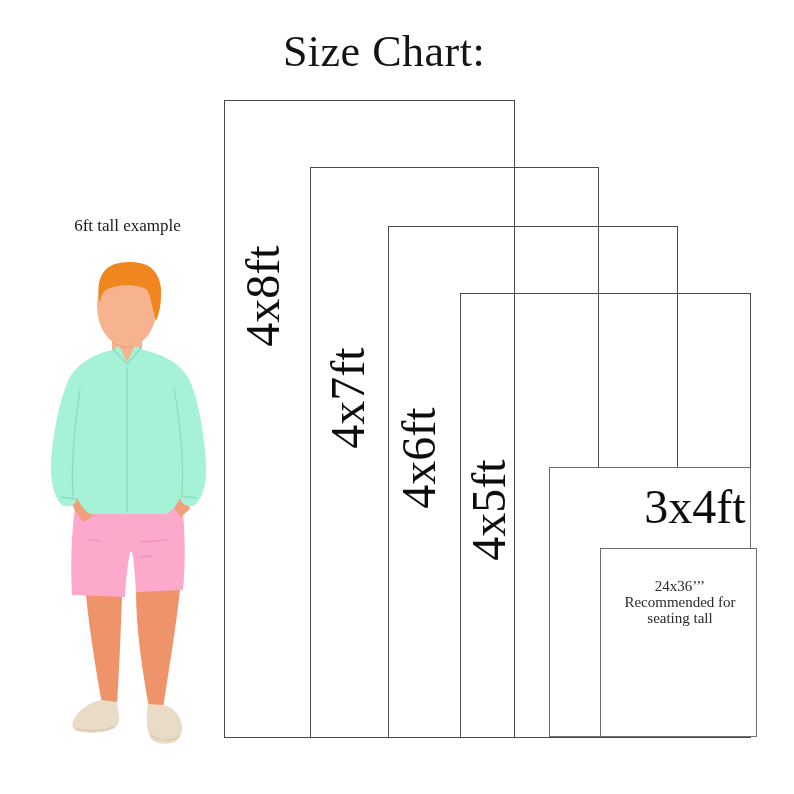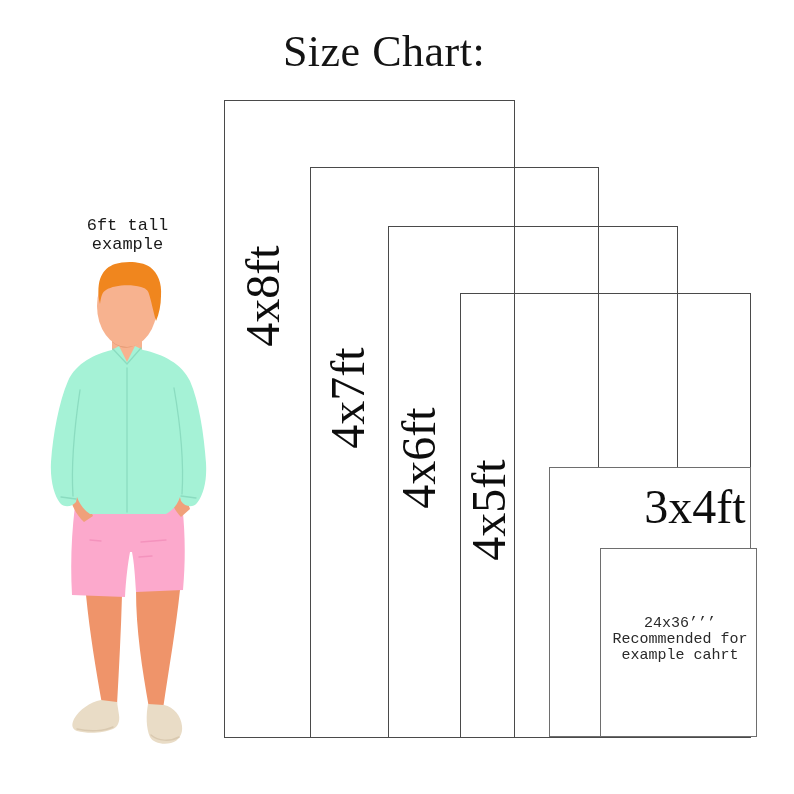--- a/index.html
+++ b/index.html
@@ -39,32 +39,31 @@
   .hlabel{
     position:absolute;
     transform:translate(-50%,-50%);
     font-size:48px;
     color:#0d0d0d;
     white-space:nowrap;
     line-height:1;
   }
   .note{
     position:absolute;
-    left:604px;top:616px;width:152px;
+    left:604px;top:578px;width:152px;
     text-align:center;
     font-size:15px;
     line-height:16px;
     color:#2a2a2a;
-    font-family:Liberation Mono, monospace;
   }
   .example-caption{
     position:absolute;
     left:50px;top:216px;width:155px;
     text-align:center;
-    font-family:Liberation Mono, monospace;
+    font-family:Liberation Serif, serif;
     font-size:17px;
     color:#1a1a1a;
   }
   .person-svg{position:absolute;left:40px;top:255px;width:180px;height:495px;}
   .hair{fill:var(--hair,#f0861e);}
   .skin{fill:var(--skin,#f7b28f);}
   .skin-shadow{fill:var(--skin-shadow,#e59a74);}
   .skin-dark{fill:var(--skin-dark,#ef946a);}
   .hand{fill:var(--skin-hand,#f0a07a);}
   .shirt{fill:var(--shirt,#a5f2d6);}
@@ -92,21 +91,21 @@
 
   <div class="vlabel" style="left:263px;top:296px;">4x8ft</div>
   <div class="vlabel" style="left:348px;top:398px;">4x7ft</div>
   <div class="vlabel" style="left:419px;top:458px;">4x6ft</div>
   <div class="vlabel" style="left:489px;top:510px;">4x5ft</div>
   <div class="hlabel" style="left:676px;top:507px;margin-left:19px;">3x4ft</div>
 
   <div class="note">
     <div>24x36’’’</div>
     <div>Recommended for</div>
-    <div>example cahrt</div>
+    <div>seating tall</div>
   </div>
 
   <svg class="person-svg" viewBox="40 255 180 495" xmlns="http://www.w3.org/2000/svg">
 
     <path class="skin-dark" d="M 86 595 C 90 635, 96 670, 102 704 L 117 705 C 119 668, 121 632, 122 595 Z"></path>
     <path class="skin-dark" d="M 136 590 C 136 630, 142 668, 149 708 L 163 709 C 169 668, 176 628, 180 590 Z"></path>
 
     <path class="shoe" d="M 101 700 C 90 702, 79 710, 74 719 C 71 725, 72 729, 77 731 C 88 734, 104 733, 113 729 C 118 727, 120 721, 119 715 L 117 702 Z"></path>
     <path class="shoe-line" d="M 77 729 C 90 732, 104 731, 113 727"></path>
     <path class="shoe" d="M 148 704 C 146 715, 146 728, 150 737 C 153 743, 163 745, 171 743 C 179 741, 183 734, 182 726 C 181 716, 174 707, 164 705 Z"></path>

